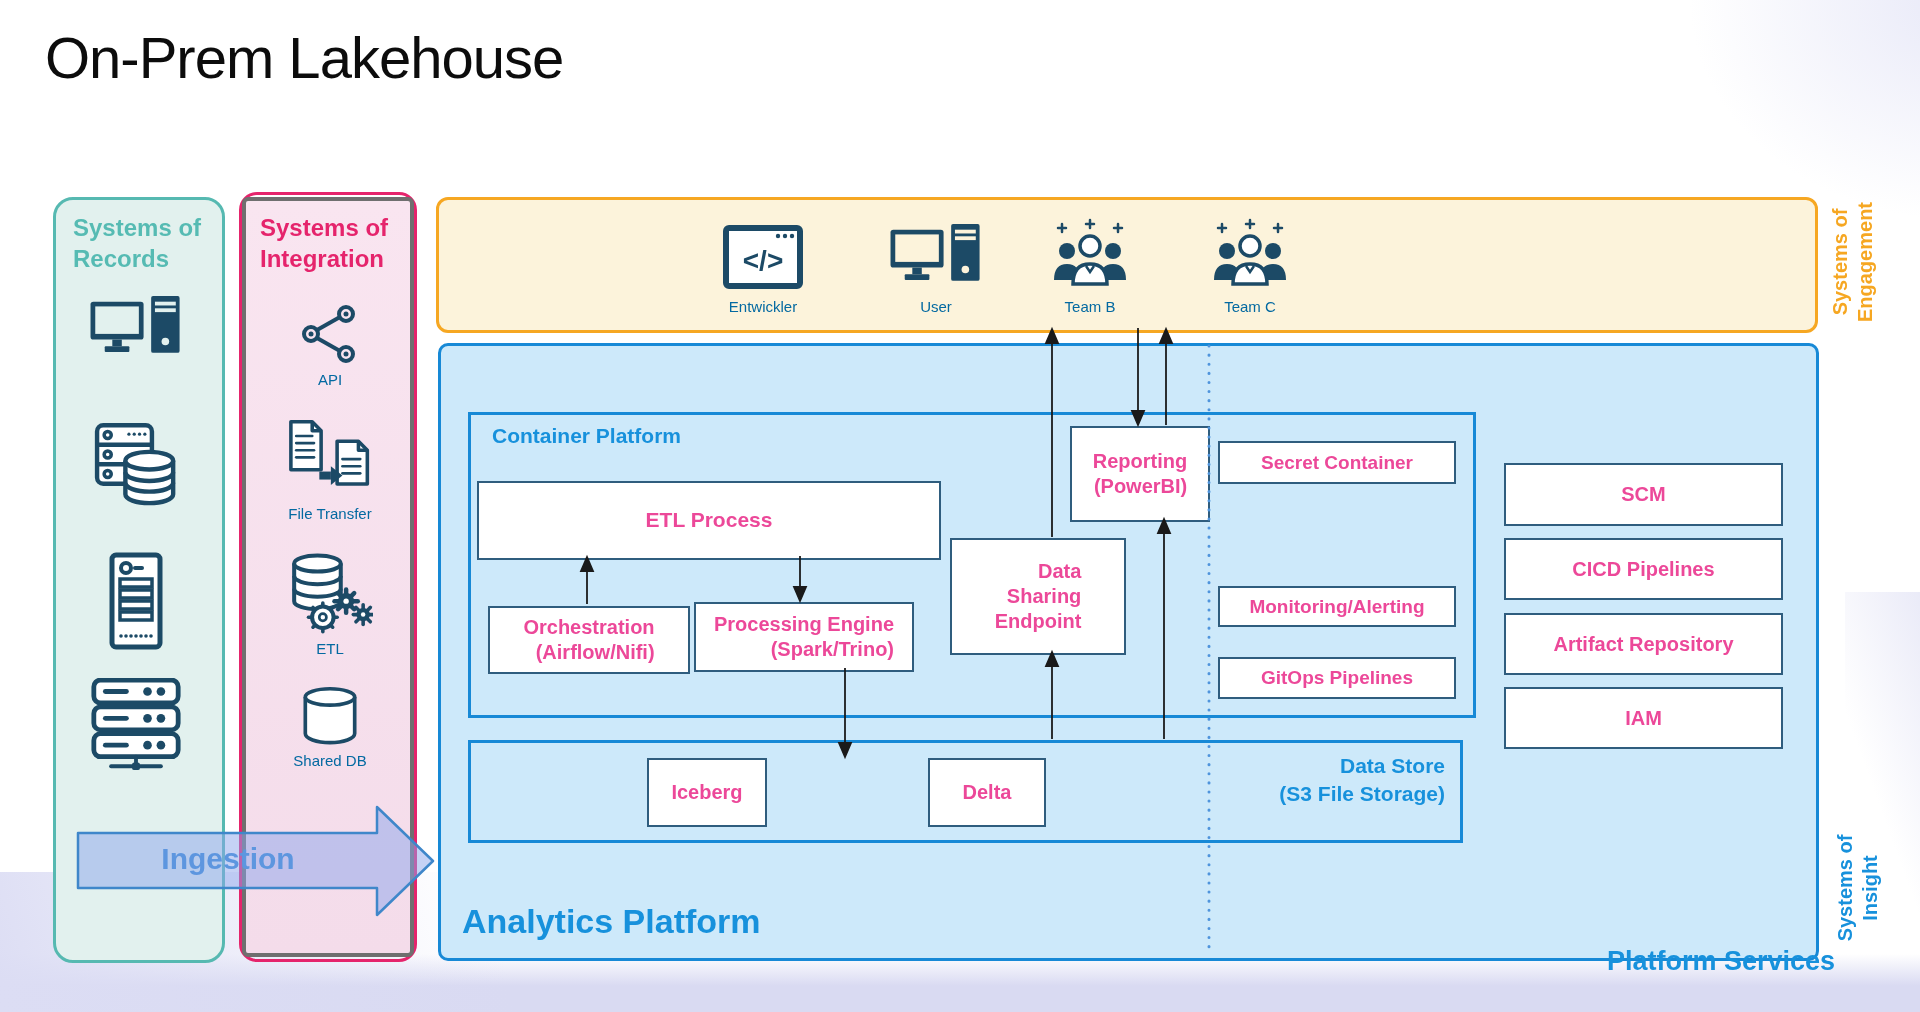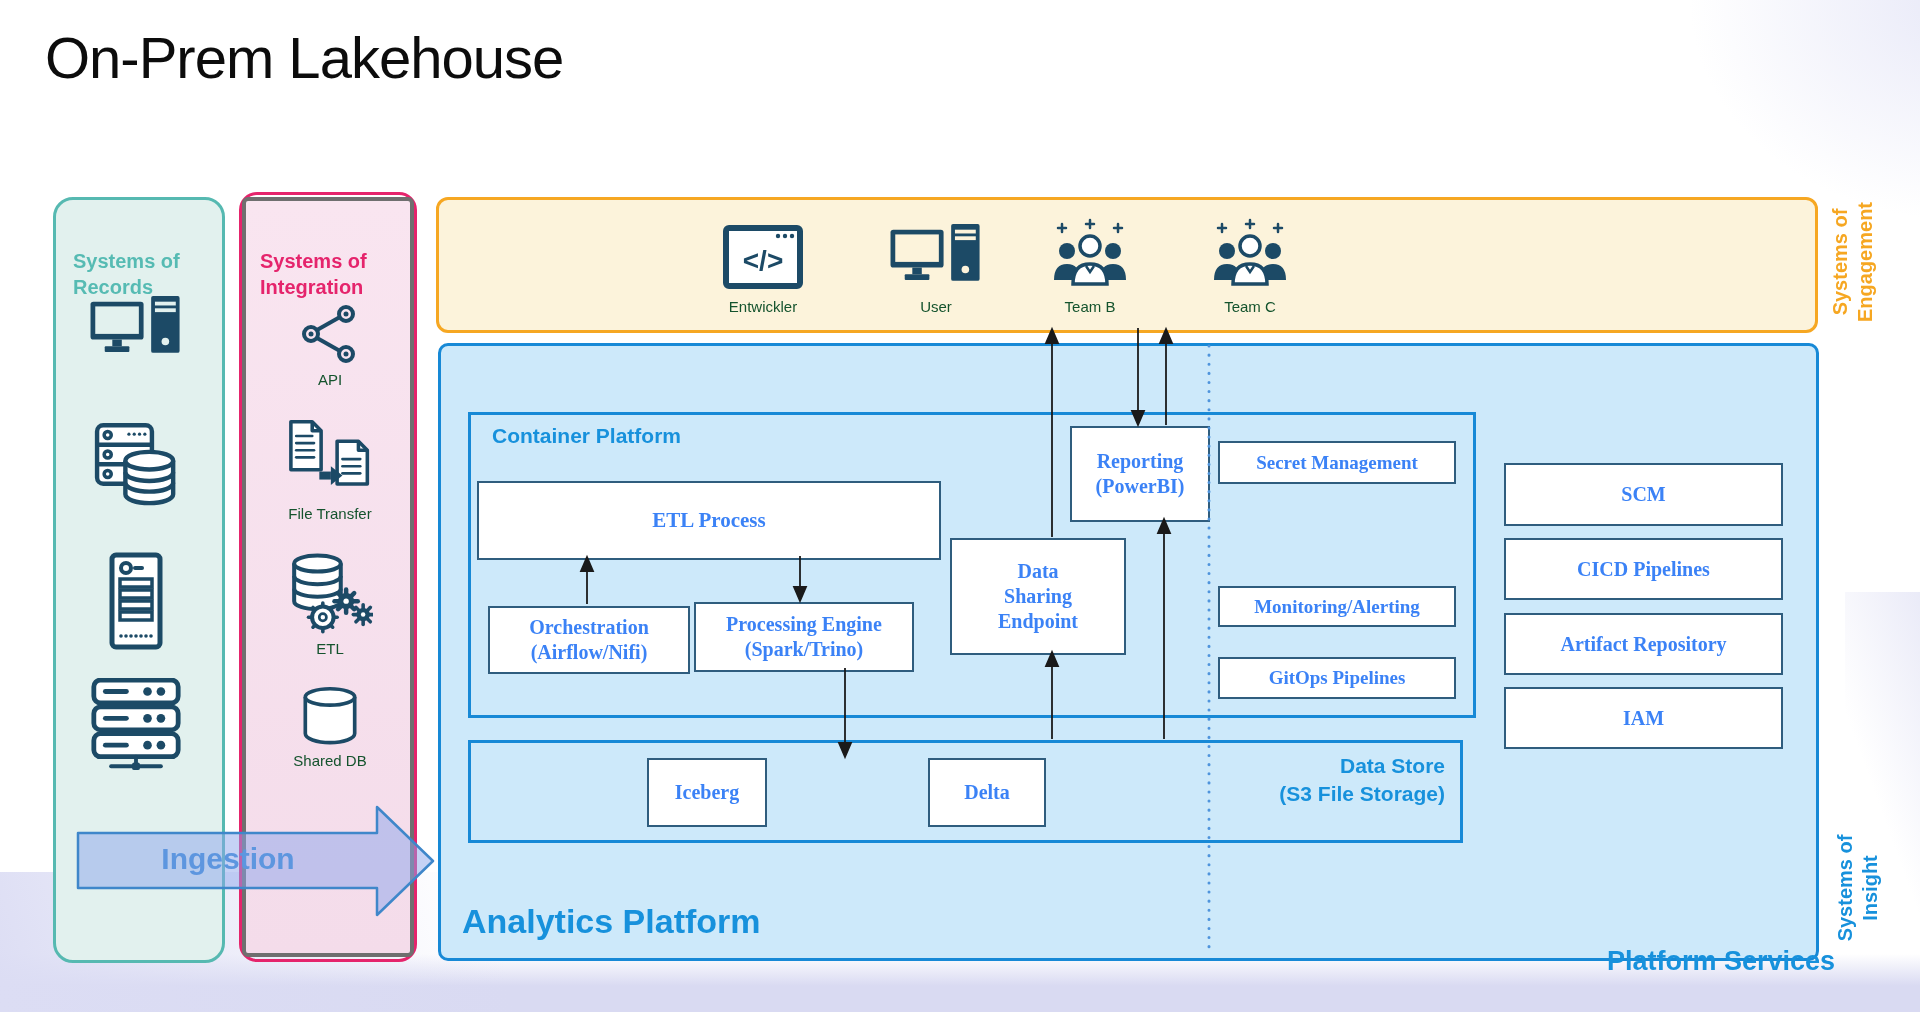--- a/index.html
+++ b/index.html
@@ -29,44 +29,44 @@
                border:4px solid #6f6f6f;border-radius:6px;}
   .engagement-box{position:absolute;left:436px;top:197px;width:1376px;height:130px;
                background:#fcf3db;border:3px solid #f6a722;border-radius:12px;}
   .insight-box{position:absolute;left:438px;top:343px;width:1375px;height:612px;
                background:#cde9fa;border:3px solid #1789d6;border-radius:10px;}
   .container-box{position:absolute;left:468px;top:412px;width:1002px;height:300px;
                border:3px solid #1789d6;}
   .datastore-box{position:absolute;left:468px;top:740px;width:989px;height:97px;
                border:3px solid #1789d6;}
 
-  .zone-title{position:absolute;font-size:20px;font-weight:bold;white-space:pre-line;line-height:1.3;margin-top:36px;}
+  .zone-title{position:absolute;font-size:24px;font-weight:bold;white-space:pre-line;line-height:1.3;}
   .records-title{left:73px;top:212px;color:#56bbb3;}
   .integration-title{left:260px;top:212px;color:#e5246c;}
 
   .side-label{position:absolute;display:flex;align-items:center;justify-content:center;}
   .side-label span{transform:rotate(-90deg);white-space:pre-line;text-align:center;
                    font-size:20px;font-weight:bold;line-height:1.25;}
   .side-engagement{left:1788px;top:192px;width:130px;height:140px;}
   .side-engagement span{color:#f6a722;}
   .side-insight{left:1796px;top:818px;width:124px;height:140px;}
   .side-insight span{color:#1791dc;}
 
   .blue-label{position:absolute;color:#1791dc;font-weight:bold;}
   .cp-title{left:492px;top:424px;font-size:21px;}
   .analytics-label{left:462px;top:902px;font-size:34px;}
   .services-label{right:130px;top:902px;font-size:27px;text-align:right;margin-top:44px;}
   .datastore-label{left:1145px;top:752px;width:300px;font-size:21px;line-height:1.35;
                    text-align:right;white-space:pre-line;}
 
   .wbox{position:absolute;background:#fff;border:2px solid #2f5d7e;
-        display:flex;align-items:center;justify-content:center;text-align:center;
-        font-weight:bold;color:#3b82f6;white-space:pre-line;line-height:1.25;font-size:20px;font-family:Liberation Serif, serif;}
-
-  .caption{position:absolute;font-size:15px;color:#14532d;text-align:center;
+        display:flex;align-items:center;justify-content:center;text-align:right;
+        font-weight:bold;color:#ec4899;white-space:pre-line;line-height:1.25;font-size:20px;}
+
+  .caption{position:absolute;font-size:15px;color:#0369a1;text-align:center;
            transform:translateX(-50%);white-space:nowrap;}
   .icon{position:absolute;}
   .ingestion-label{position:absolute;left:138px;top:842px;width:180px;text-align:center;
            font-size:30px;font-weight:bold;color:#2e86d3;}
   .overlay{position:absolute;left:0;top:0;pointer-events:none;}
 </style>
 </head>
 <body>
 
 <div id="canvas">
@@ -348,21 +348,21 @@
   <div class="wbox" style="left:488px;top:606px;width:198px;height:64px">Orchestration
 (Airflow/Nifi)</div>
   <div class="wbox" style="left:694px;top:602px;width:216px;height:66px">Processing Engine
 (Spark/Trino)</div>
   <div class="wbox" style="left:950px;top:538px;width:172px;height:113px">Data
 Sharing
 Endpoint</div>
   <div class="wbox" style="left:1070px;top:426px;width:136px;height:92px">Reporting
 (PowerBI)</div>
 
-  <div class="wbox" style="left:1218px;top:441px;width:234px;height:39px;font-size:19px">Secret Management</div>
+  <div class="wbox" style="left:1218px;top:441px;width:234px;height:39px;font-size:19px">Secret Container</div>
   <div class="wbox" style="left:1218px;top:586px;width:234px;height:37px;font-size:19px">Monitoring/Alerting</div>
   <div class="wbox" style="left:1218px;top:657px;width:234px;height:38px;font-size:19px">GitOps Pipelines</div>
 
   <div class="wbox" style="left:1504px;top:463px;width:275px;height:59px">SCM</div>
   <div class="wbox" style="left:1504px;top:538px;width:275px;height:58px">CICD Pipelines</div>
   <div class="wbox" style="left:1504px;top:613px;width:275px;height:58px">Artifact Repository</div>
   <div class="wbox" style="left:1504px;top:687px;width:275px;height:58px">IAM</div>
 
   <div class="wbox" style="left:647px;top:758px;width:116px;height:65px">Iceberg</div>
   <div class="wbox" style="left:928px;top:758px;width:114px;height:65px">Delta</div>

